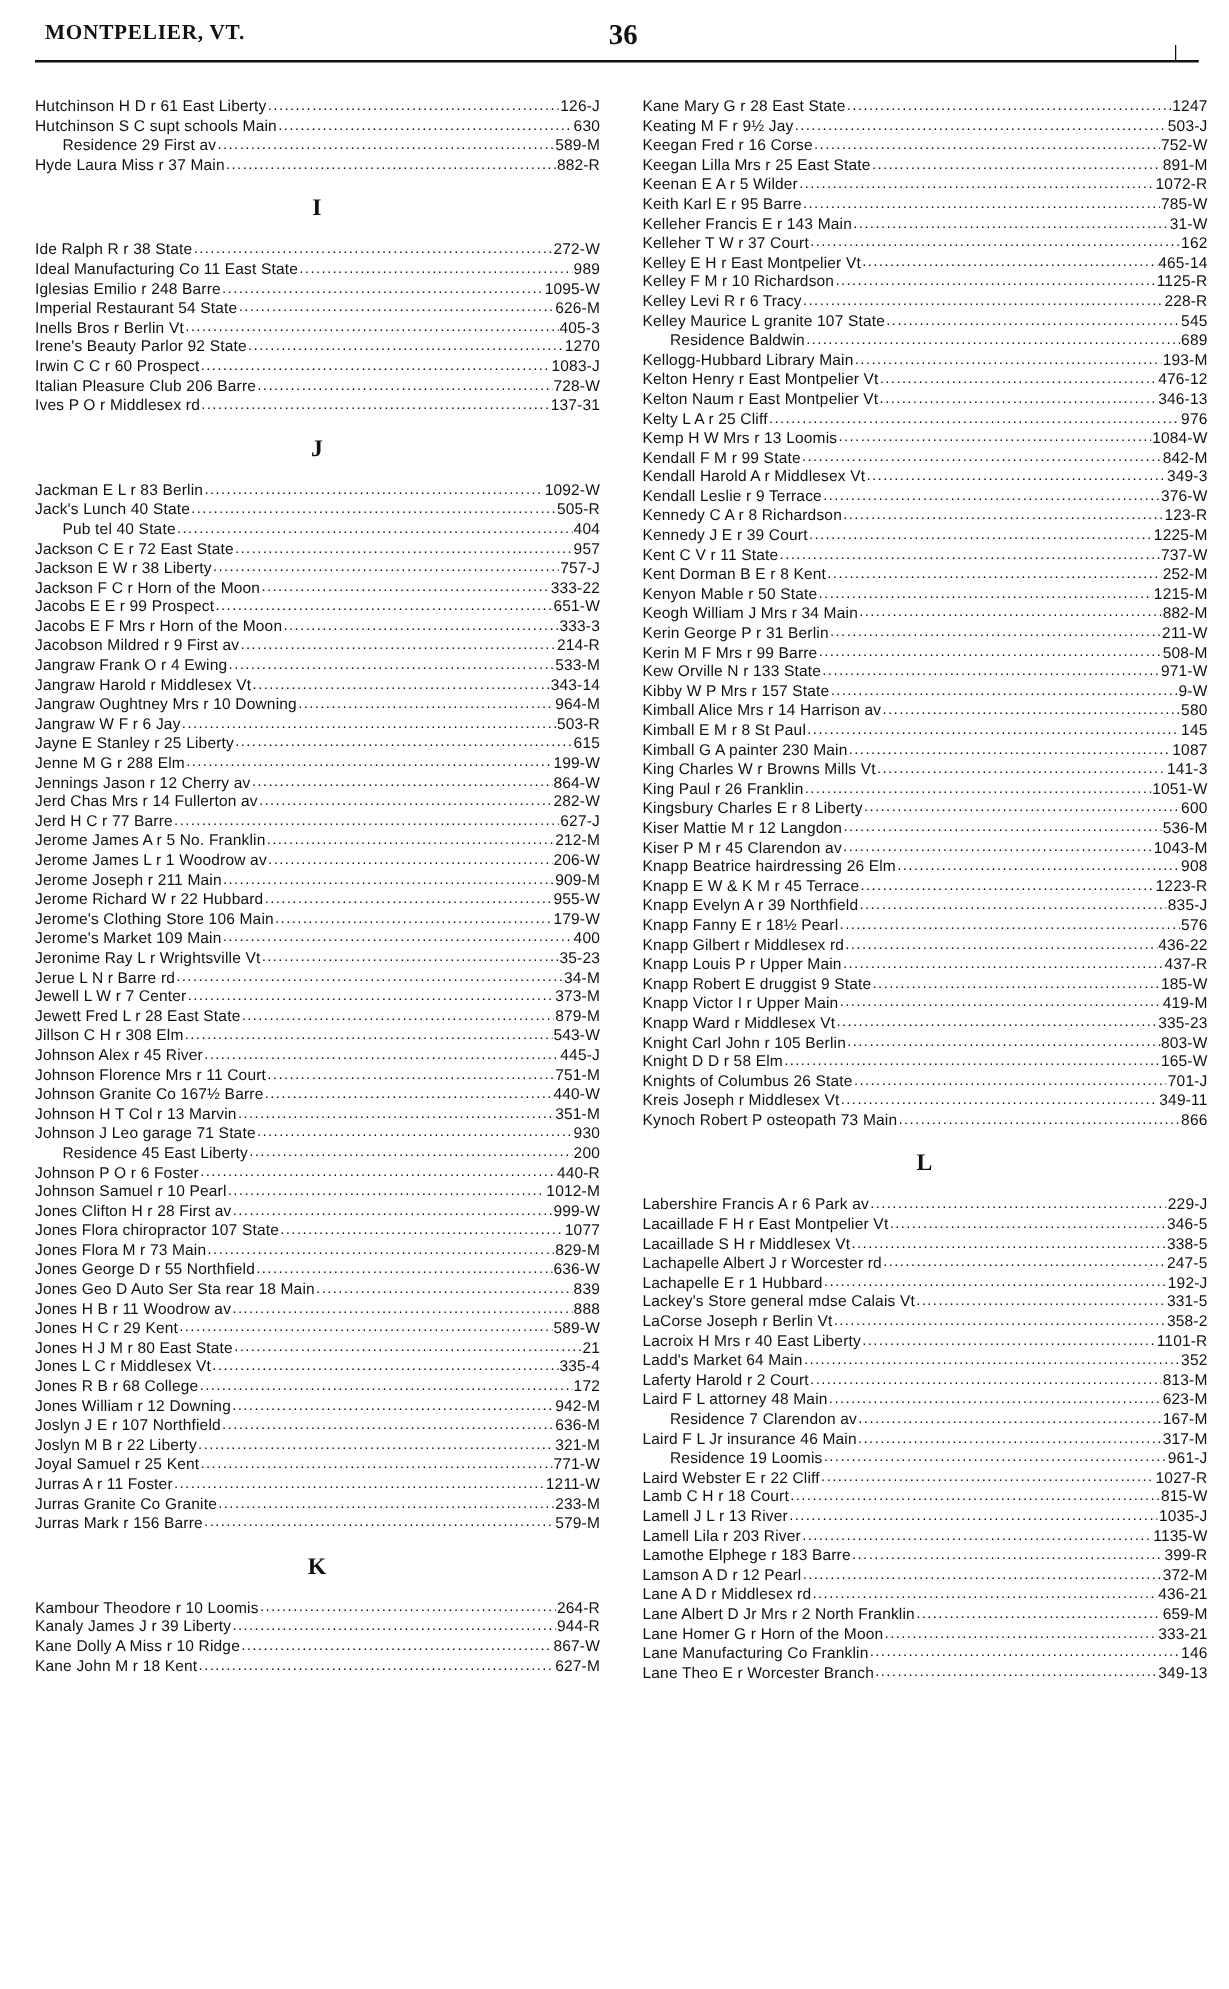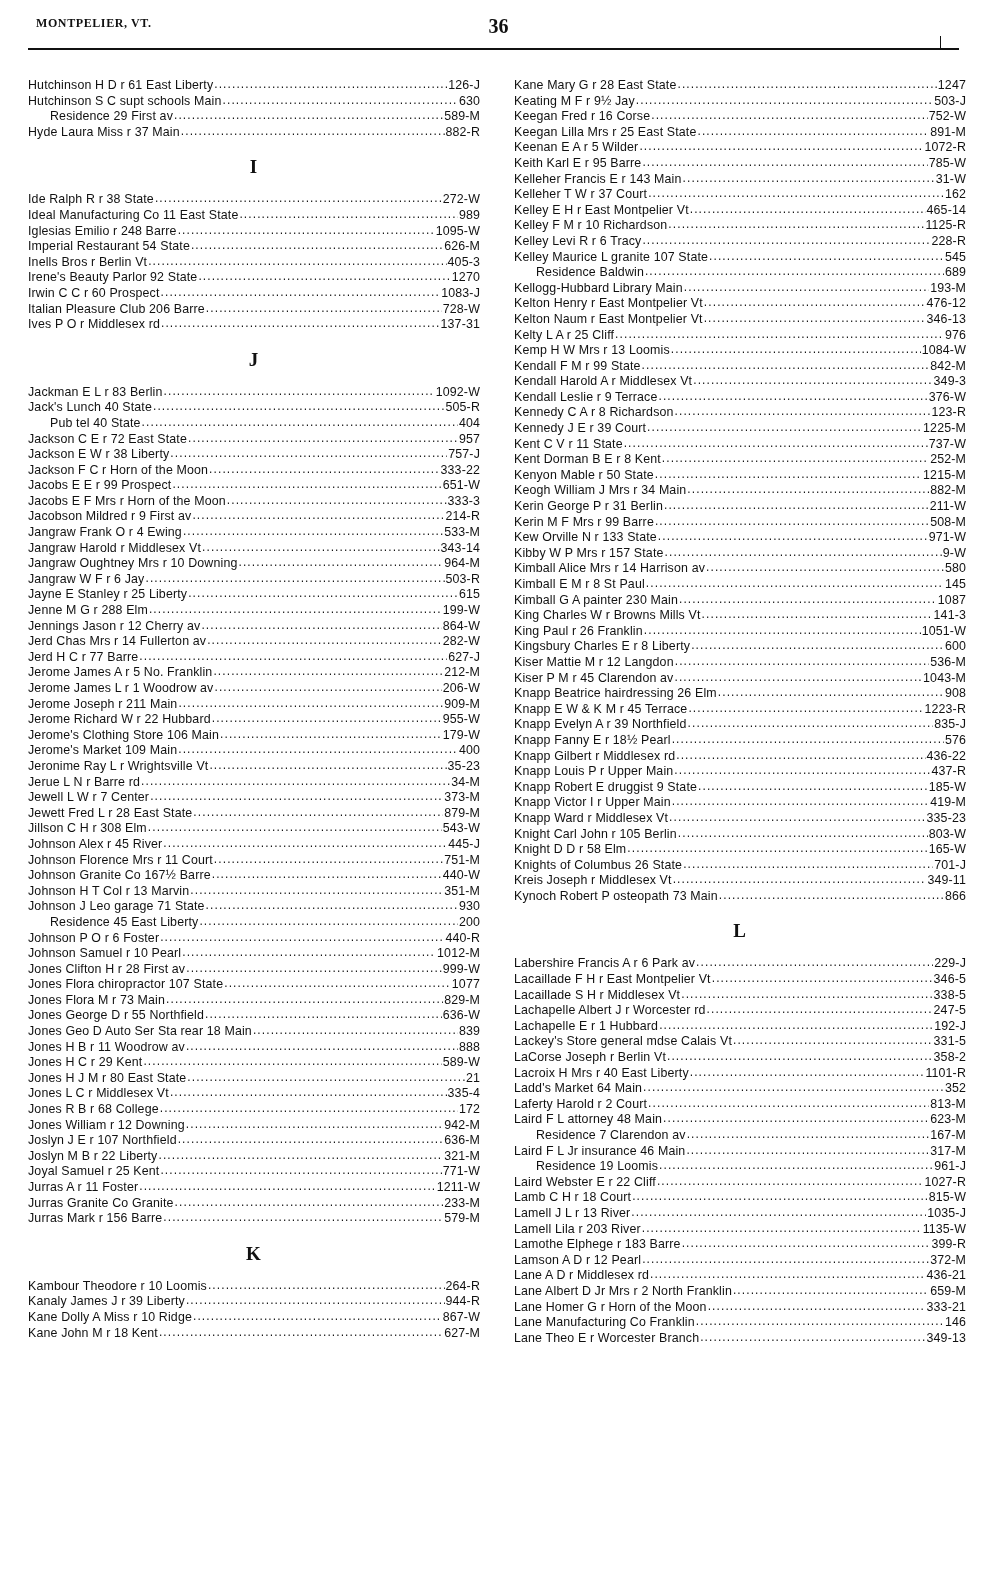--- a/index.html
+++ b/index.html
@@ -27,32 +27,32 @@
   .header {
     position: relative;
     height: 34px;
     border-bottom: 2px solid #111;
     margin: 4px 6px 0 4px;
   }
   .header-city {
     position: absolute;
     left: 8px;
     top: 2px;
-    font-size: 12px;
+    font-size: 17px;
     font-weight: bold;
     letter-spacing: 0.6px;
     font-family: "Liberation Serif", serif;
   }
   .header-page {
     position: absolute;
     left: 0;
     right: 0;
     top: 1px;
     text-align: center;
-    font-size: 20px;
+    font-size: 23px;
     font-weight: bold;
     font-family: "Liberation Serif", serif;
     padding-left: 10px;
   }
   .header-tick {
     position: absolute;
     right: 18px;
     top: 22px;
     width: 1px;
     height: 12px;

